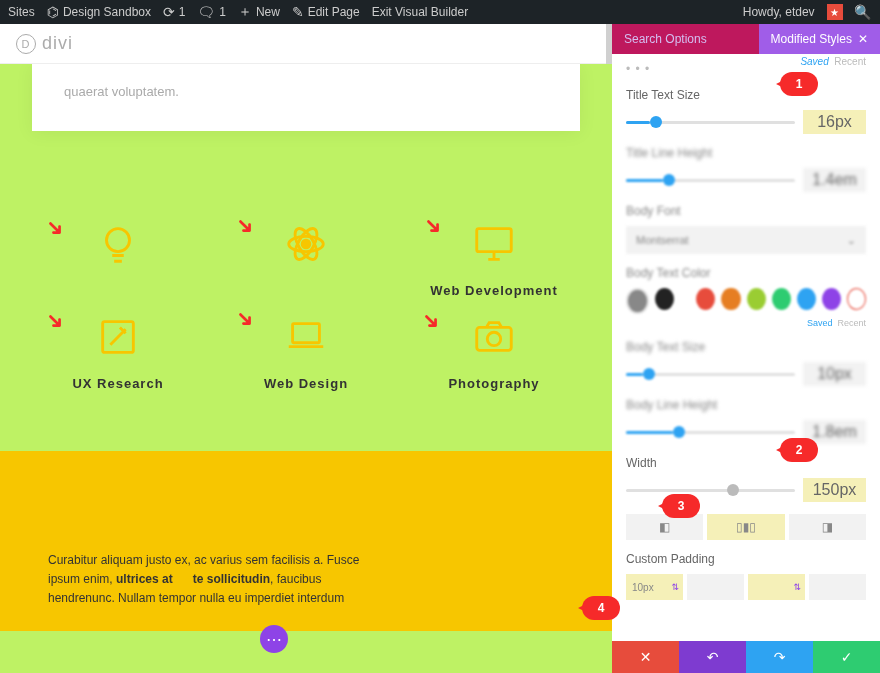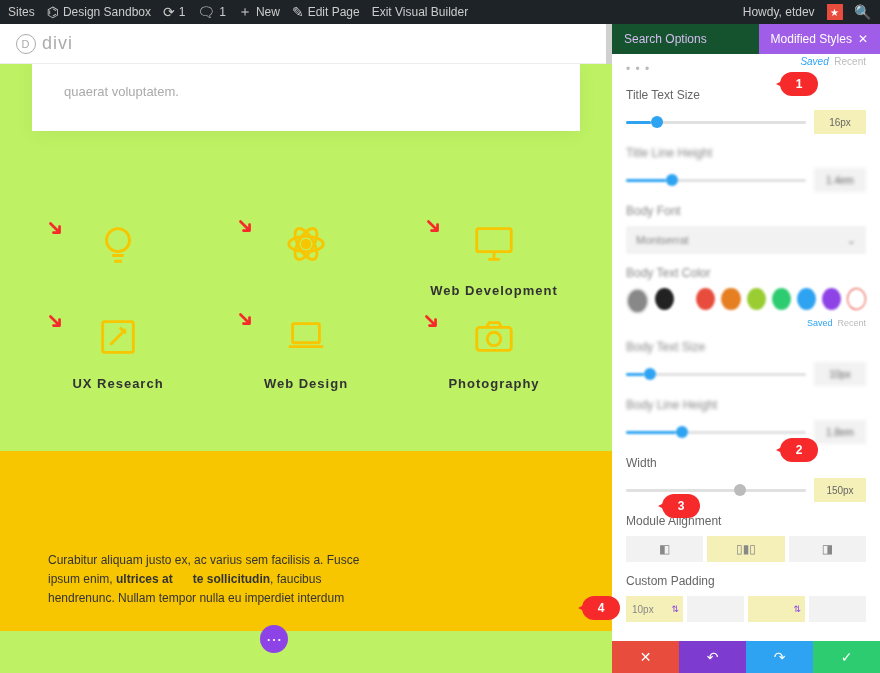--- a/index.html
+++ b/index.html
@@ -21,36 +21,36 @@
 .service-label{font-weight:700;font-size:13px;color:#333;letter-spacing:1px}
 .arrow{position:absolute;color:#f62a2a;font-size:22px;transform:rotate(45deg);left:22px;top:-6px}
 .arrow2{top:-8px;left:24px}
 .yellow-section{background:#f7c600;padding:100px 48px 0;height:180px}
 .yellow-text{color:#333;font-size:12px;line-height:1.6}
 .yellow-text b{font-weight:700}
 .purple-fab{position:absolute;width:28px;height:28px;border-radius:50%;background:#8e43e7;color:#fff;display:flex;align-items:center;justify-content:center;left:260px;bottom:20px;font-size:16px}
 .sidebar{width:268px;height:649px;background:#fff;display:flex;flex-direction:column;position:absolute;right:0;top:24px}
 .sb-header{background:#7e3bd0;color:#fff;padding:10px 14px;font-weight:600;font-size:14px;display:flex;align-items:center}
 .sb-header .hicons{margin-left:auto;display:flex;gap:12px;font-size:14px}
-.sb-tabs{background:#14532d;display:flex;font-size:12px}
+.sb-tabs{background:#be185d;display:flex;font-size:12px}
 .sb-tab{padding:8px 12px;color:#d4bdf0}
 .sb-tab.active{background:#a05de8;color:#fff;font-weight:500}
 .sb-tab .x{margin-left:6px}
 .sb-body{flex:1;overflow:hidden;padding:8px 14px;position:relative}
 .dots{text-align:left;color:#bbb;font-size:12px;margin-bottom:2px;letter-spacing:1px}
 .saved-recent{position:absolute;right:14px;top:2px;font-size:10px;color:#bbb}
 .saved-recent .saved{color:#2ea3f2;font-style:italic;filter:blur(0.3px)}
 .ctrl{margin:12px 0}
 .ctrl-label{font-size:12px;color:#666;margin-bottom:8px}
 .ctrl-label.blurred{filter:blur(1.5px);color:#888}
 .slider-row{display:flex;align-items:center;gap:8px}
 .slider-track{flex:1;height:3px;background:#e0e0e0;border-radius:2px;position:relative}
 .slider-fill{height:3px;background:#2ea3f2;border-radius:2px;position:absolute}
 .slider-handle{width:12px;height:12px;background:#2ea3f2;border-radius:50%;position:absolute;top:-4.5px}
-.val-box{width:52px;height:24px;background:#f2f2f2;font-size:10px;display:flex;align-items:center;justify-content:center;color:#666}
+.val-box{width:63px;height:24px;background:#f2f2f2;font-size:16px;display:flex;align-items:center;justify-content:center;color:#666}
 .val-box.hl{background:#f5f0b8}
 .val-box.blur{filter:blur(1.5px)}
 .select-box{height:28px;background:#f2f2f2;filter:blur(1.5px);display:flex;align-items:center;padding:0 10px;font-size:11px;color:#888}
 .select-box .chev{margin-left:auto}
 .colors{display:flex;gap:6px;filter:blur(0.8px)}
 .swatch{width:22px;height:22px;border-radius:50%}
 .swatch.big{width:26px;height:26px;border:2px solid #ddd}
 .align-row{display:flex;gap:4px}
 .align-btn{flex:1;height:26px;background:#f2f2f2;display:flex;align-items:center;justify-content:center;font-size:12px;color:#888}
 .align-btn.active{background:#f5f0b8}
@@ -267,21 +267,20 @@
       <div class="ctrl-label">Width</div>
       <div class="slider-row">
         <div class="slider-track">
             <div class="slider-handle" style="left:60%;background:#bbb"></div>
           </div>
         <div class="val-box hl">150px</div>
       </div>
     </div>
 
     <div class="ctrl">
-      <div class="ctrl-label">Module Alignment</div>
       <div class="align-row">
         <div class="align-btn">◧</div>
         <div class="align-btn active">▯▮▯</div>
         <div class="align-btn">◨</div>
       </div>
     </div>
 
     <div class="ctrl">
       <div class="ctrl-label">Custom Padding</div>
       <div class="pad-grid">

